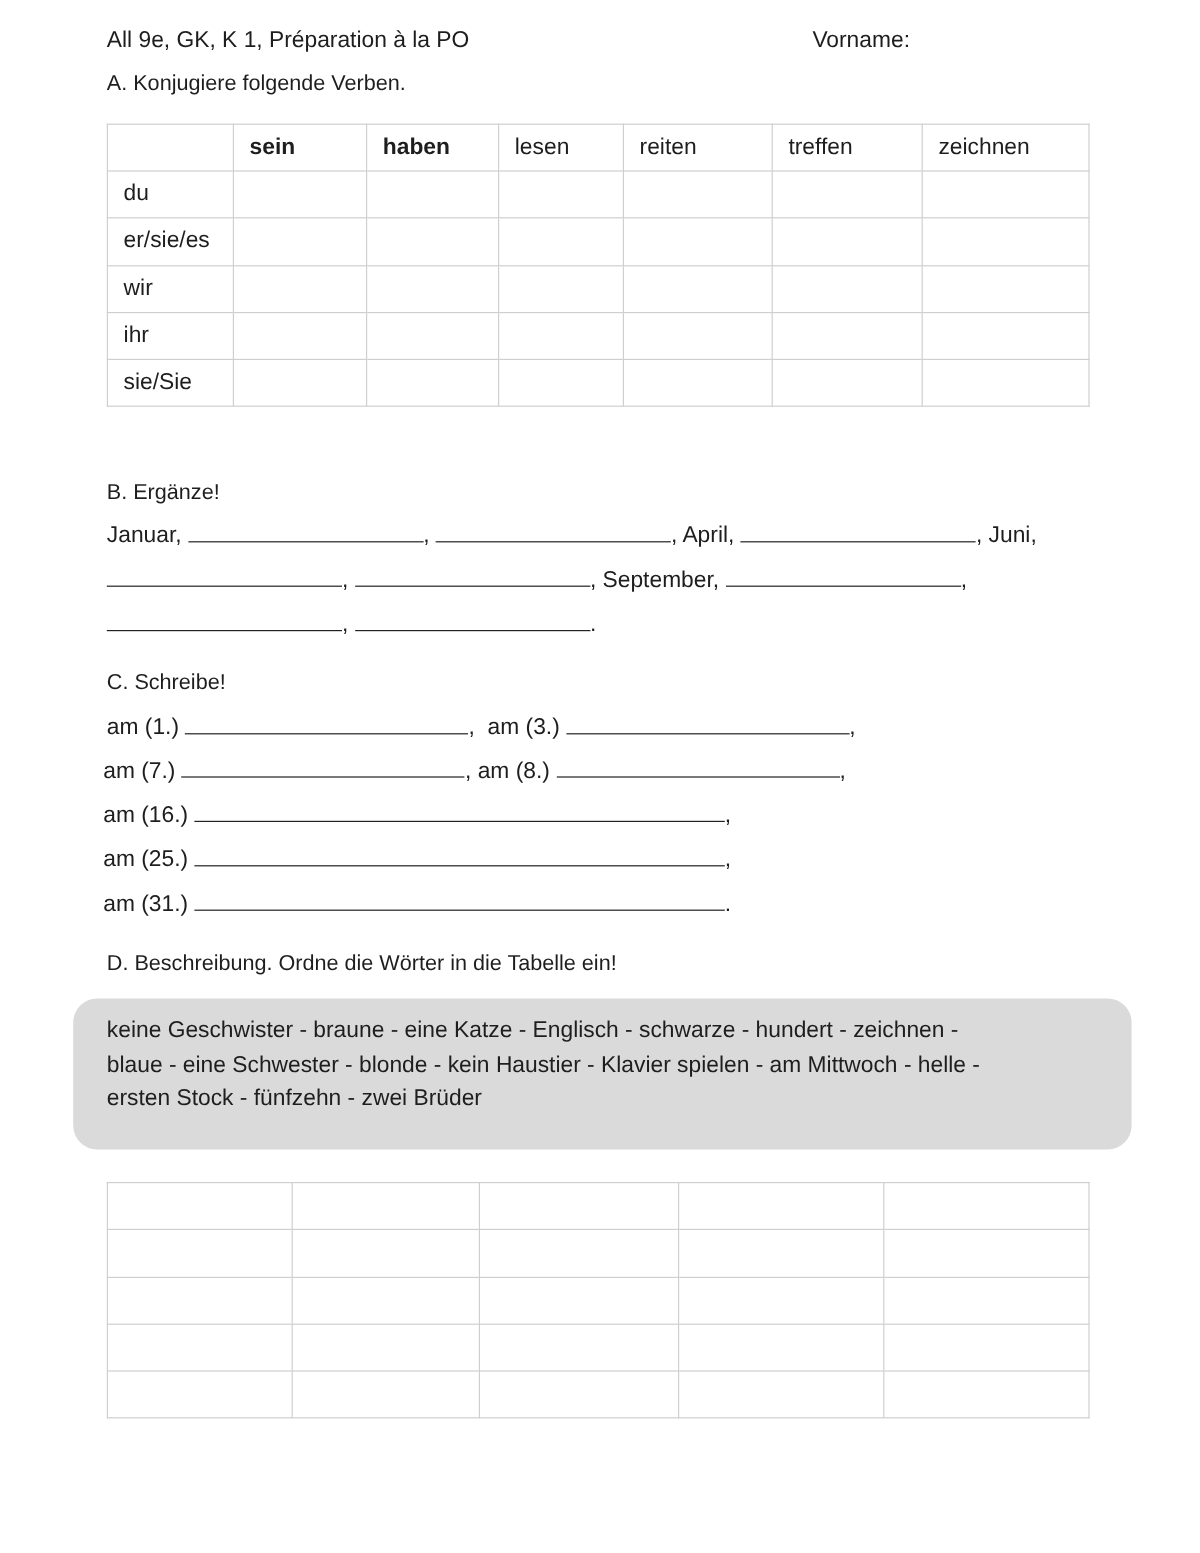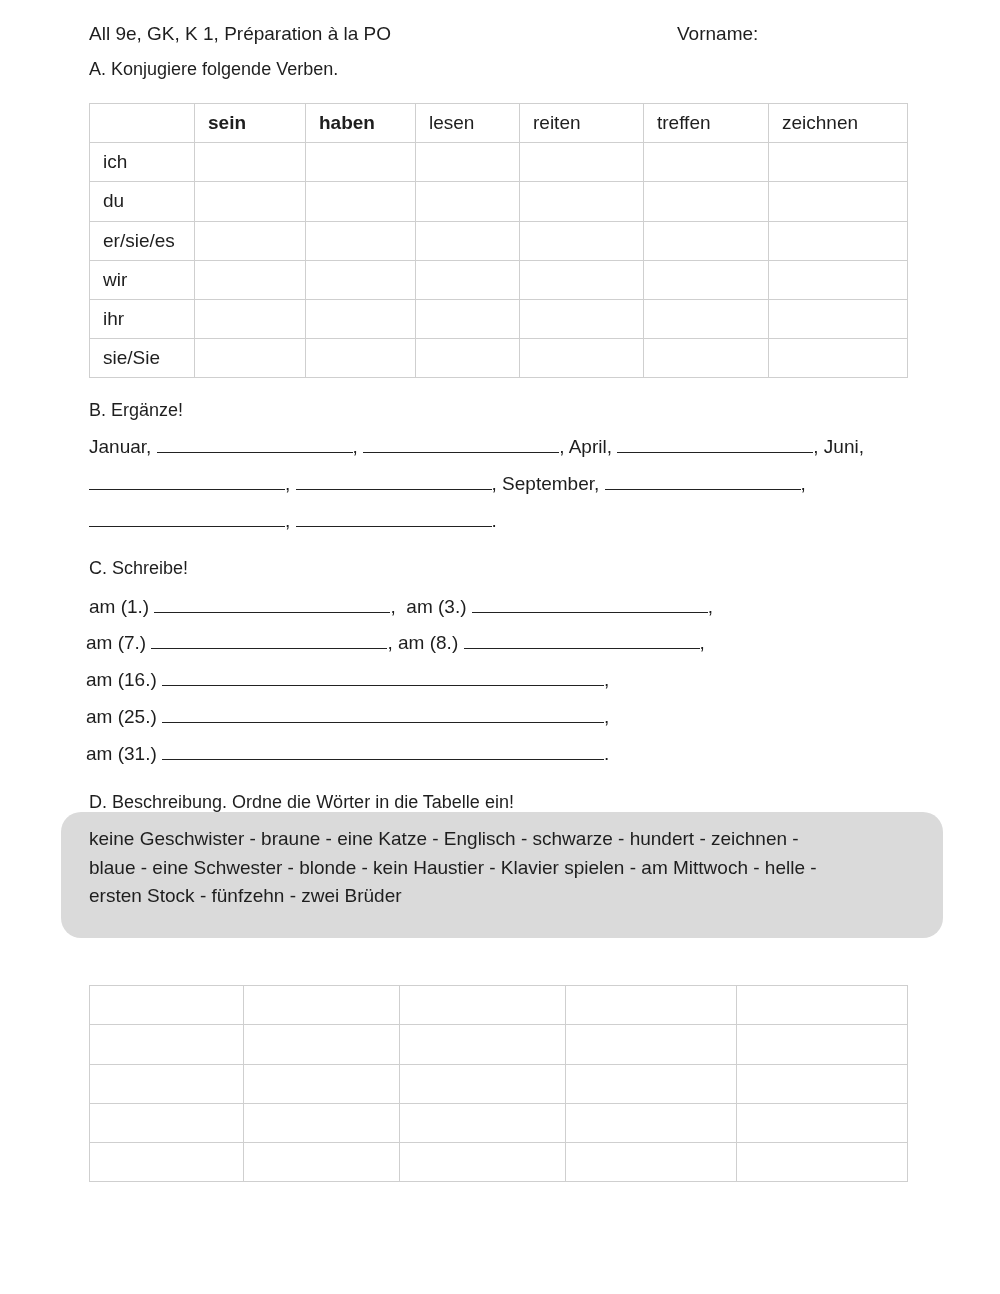--- a/index.html
+++ b/index.html
@@ -49,21 +49,21 @@
       display: inline-block;
       border-bottom: 1.5px solid #222;
       height: 16px;
       vertical-align: baseline;
     }
     .row { position: absolute; white-space: nowrap; font-size: 19px; }
 
     
     #word-box {
       position: absolute;
-      left: 61px; top: 812px;
+      left: 61px; top: 832px;
       width: 882px; height: 126px;
       background: #dadada;
       border-radius: 20px;
       padding: 13px 0 0 28px;
       font-size: 19px;
       line-height: 28.5px;
     }
     #word-box div { white-space: nowrap; }
   </style>
 </head>
@@ -87,29 +87,20 @@
       <tr>
     <td></td>
     <td class="hb">sein</td>
     <td class="hb">haben</td>
     <td>lesen</td>
     <td>reiten</td>
     <td>treffen</td>
     <td>zeichnen</td>
   </tr>
   <tr>
-    <td>ich</td>
-    <td></td>
-        <td></td>
-        <td></td>
-        <td></td>
-        <td></td>
-        <td></td>
-  </tr>
-  <tr>
     <td>du</td>
     <td></td>
         <td></td>
         <td></td>
         <td></td>
         <td></td>
         <td></td>
   </tr>
   <tr>
     <td>er/sie/es</td>

